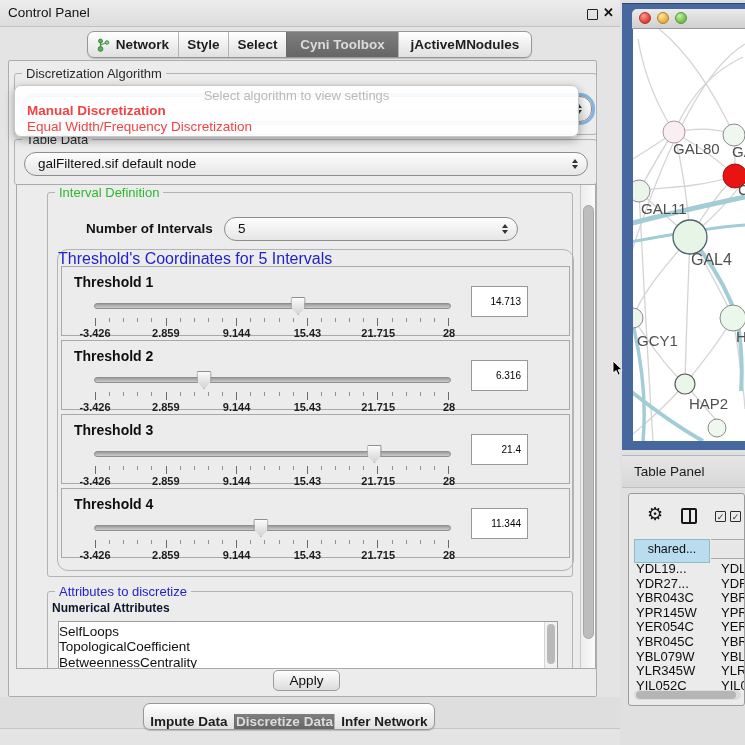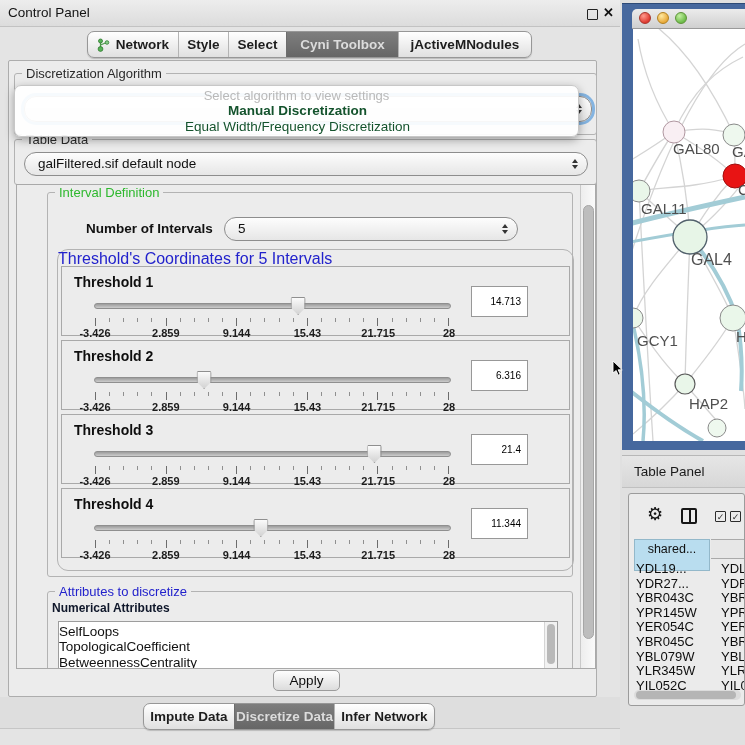--- a/index.html
+++ b/index.html
@@ -40,21 +40,21 @@
   .spin{position:absolute;right:9px;top:50%;transform:translateY(-50%);display:flex;flex-direction:column;gap:2px;}
   .spin i{width:0;height:0;border-left:3.5px solid transparent;border-right:3.5px solid transparent;}
   .spin .up{border-bottom:4.5px solid #333;}
   .spin .dn{border-top:4.5px solid #333;}
   .alg-group{left:5px;top:12px;width:581px;height:60px;}
   .alg-combo{left:9px;top:22px;width:568px;height:26px;box-shadow:0 0 0 3px #84b4e1;}
   .popup{position:absolute;left:5px;top:24px;width:565px;height:52px;z-index:6;
      background:rgba(255,255,255,.93);border:1px solid #c7c7c7;border-radius:7px;
      box-shadow:0 3px 10px rgba(0,0,0,.35);box-sizing:border-box;}
   .popup-hint{text-align:center;font-size:13px;color:#b9b9b9;padding-top:2px;}
-  .popup-item{font-size:13.5px;color:#14532d;padding-left:2px;line-height:15.5px;text-align:center;}
+  .popup-item{font-size:13.5px;color:#ef4444;padding-left:12px;line-height:15.5px;}
   .popup-item.bold{font-weight:bold;}
   .td-group{left:5px;top:78px;width:581px;height:44px;}
   .td-combo{left:9px;top:12px;width:564px;height:24px;}
   
   .scrollpane{position:absolute;left:7px;top:123px;width:580px;height:485px;
      border:1px solid #a9a9a9;background:#ececec;overflow:hidden;box-sizing:border-box;}
   .vscroll{position:absolute;right:0;top:0;width:15px;height:100%;
      background:linear-gradient(to right,#ededed,#fafafa);border-left:1px solid #c9c9c9;box-sizing:border-box;}
   .vthumb{position:absolute;left:2px;top:20px;width:9px;height:432px;background:#bdbdbd;
      border:1px solid #a6a6a6;border-radius:6px;}
@@ -87,21 +87,21 @@
   .listbox{position:absolute;left:10px;top:29px;width:500px;height:80px;background:#fff;
      border:1px solid #9d9d9d;box-sizing:border-box;overflow:hidden;}
   .list-item{font-size:13.5px;color:#101010;line-height:15.4px;white-space:nowrap;}
   .listbox .inner{padding-top:2px;}
   .lscroll{position:absolute;right:0;top:0;width:13px;height:100%;background:#f2f2f2;border-left:1px solid #d5d5d5;box-sizing:border-box;}
   .lthumb{position:absolute;left:2px;top:2px;width:8px;height:40px;background:#b9b9b9;border-radius:4px;}
   .apply-btn{position:absolute;left:264px;top:609px;width:67px;height:21px;
      border:1px solid #9c9c9c;border-radius:5px;background:linear-gradient(#fefefe,#dcdcdc);
      font-size:13.5px;color:#0d0d0d;text-align:center;line-height:19px;box-sizing:border-box;}
   .bottom-bar{position:absolute;left:0;top:697px;width:620px;height:31px;background:#dedede;border-bottom:1px solid #c6c6c6;}
-  .bottom-tabs{left:143px;top:703px;}
+  .bottom-tabs{left:143px;top:703px;align-items:flex-end;}
   .bottom-tabs .seg:nth-child(1){width:90px;}
   .bottom-tabs .seg:nth-child(2){width:100px;}
   .bottom-tabs .seg:nth-child(3){width:100px;}
   
   .net-window{position:absolute;left:622px;top:3px;width:123px;height:447px;
      background:#46689e;border-top:1px solid #2d4a76;box-sizing:border-box;}
   .net-titlebar{position:absolute;left:10px;top:5px;width:113px;height:19px;
      background:linear-gradient(#ececec,#cfcfcf);border-bottom:1px solid #9a9a9a;
      border-top-left-radius:5px;}
   .light{position:absolute;top:3px;width:12px;height:12px;border-radius:50%;box-sizing:border-box;}
@@ -113,21 +113,21 @@
      background:linear-gradient(#e6e6e6,#d7d7d7);border-top:1px solid #b7b7b7;border-bottom:1px solid #c0c0c0;box-sizing:border-box;}
   .tp-title{position:absolute;left:12px;top:8px;font-size:13.5px;color:#1a1a1a;}
   .table-window{position:absolute;left:628px;top:493px;width:117px;height:213px;
      border:1px solid #9b9b9b;border-radius:3px;background:#ebebeb;box-sizing:border-box;overflow:hidden;}
   .gear-icon{position:absolute;left:18px;top:9px;font-size:18px;color:#161616;}
   .col-icon{position:absolute;left:52px;top:14px;width:16px;height:16px;border:2px solid #161616;border-radius:2px;box-sizing:border-box;}
   .col-icon i{position:absolute;left:50%;top:0;width:2px;height:100%;background:#161616;}
   .chk{position:absolute;top:17px;width:11px;height:11px;border:1.5px solid #2c2c2c;border-radius:1px;
      font-size:9px;line-height:10px;text-align:center;color:#2c2c2c;box-sizing:border-box;}
   .chk.c1{left:86px;} .chk.c2{left:101px;}
-  .th0{position:absolute;left:5px;top:45px;width:76px;height:32px;background:#b9ddef;
+  .th0{position:absolute;left:5px;top:45px;width:76px;height:24px;background:#b9ddef;
      border:1px solid #93b8ca;box-sizing:border-box;font-size:12.5px;color:#111;
      text-align:center;line-height:18px;}
   .th1{position:absolute;left:82px;top:45px;width:84px;height:20px;background:#e7e7e7;
      border:1px solid #aaa;border-left:none;box-sizing:border-box;font-size:12.5px;color:#111;
      text-align:center;line-height:18px;}
   .tbody{position:absolute;left:5px;top:67px;width:200px;height:130px;overflow:hidden;}
   .trow{display:flex;height:14.6px;font-size:13px;color:#0e0e0e;}
   .tcell{white-space:nowrap;overflow:visible;}
   .tcell.c0{width:77px;padding-left:2px;box-sizing:border-box;}
   .tcell.c1{padding-left:10px;}

